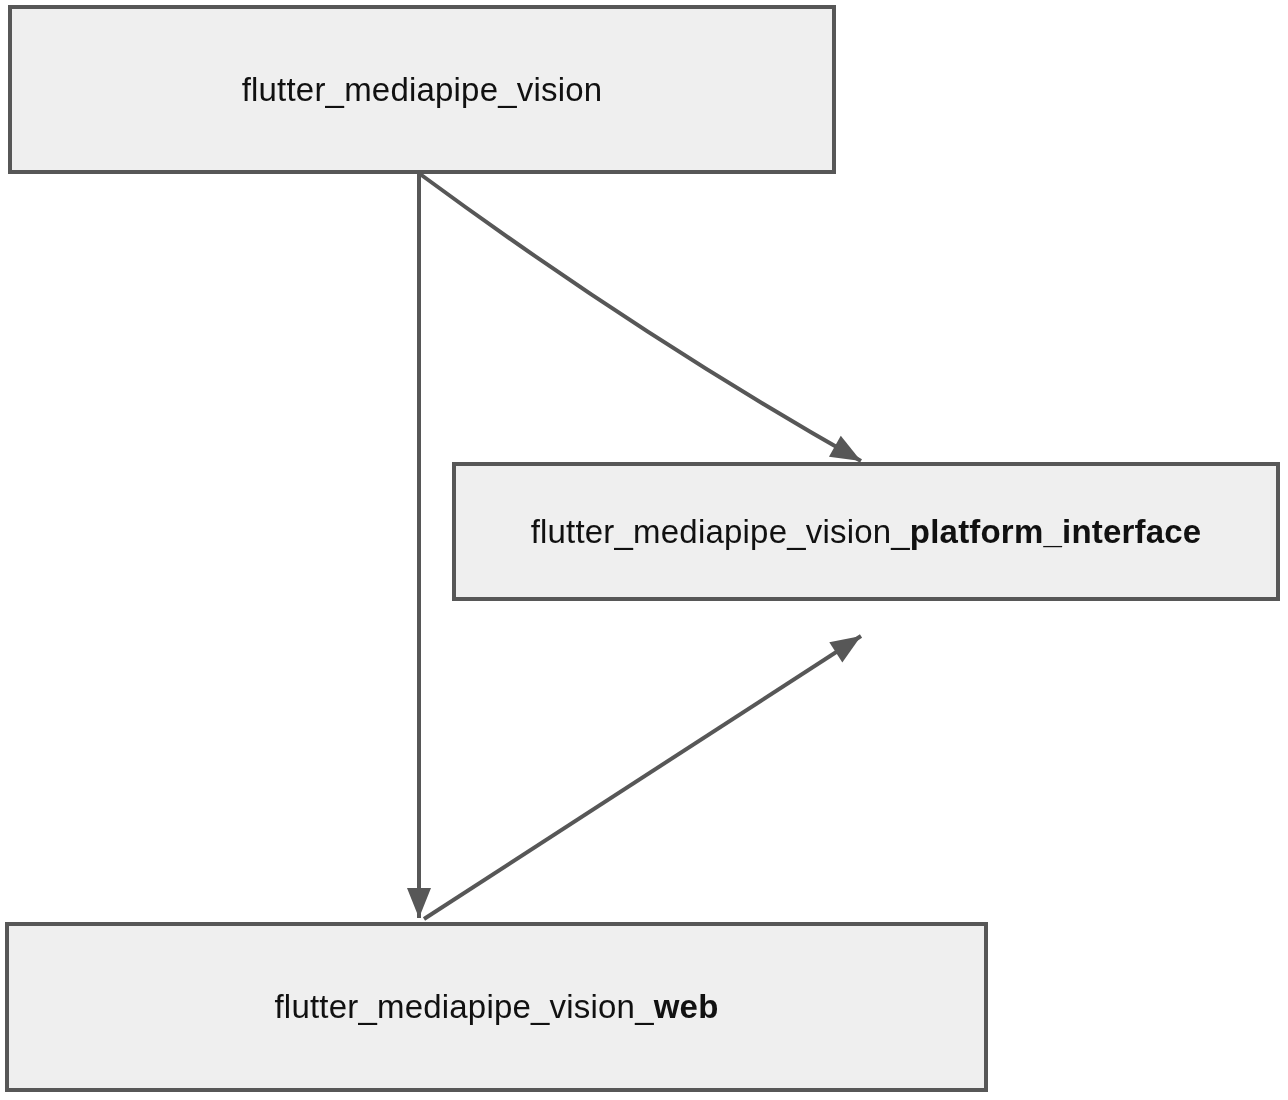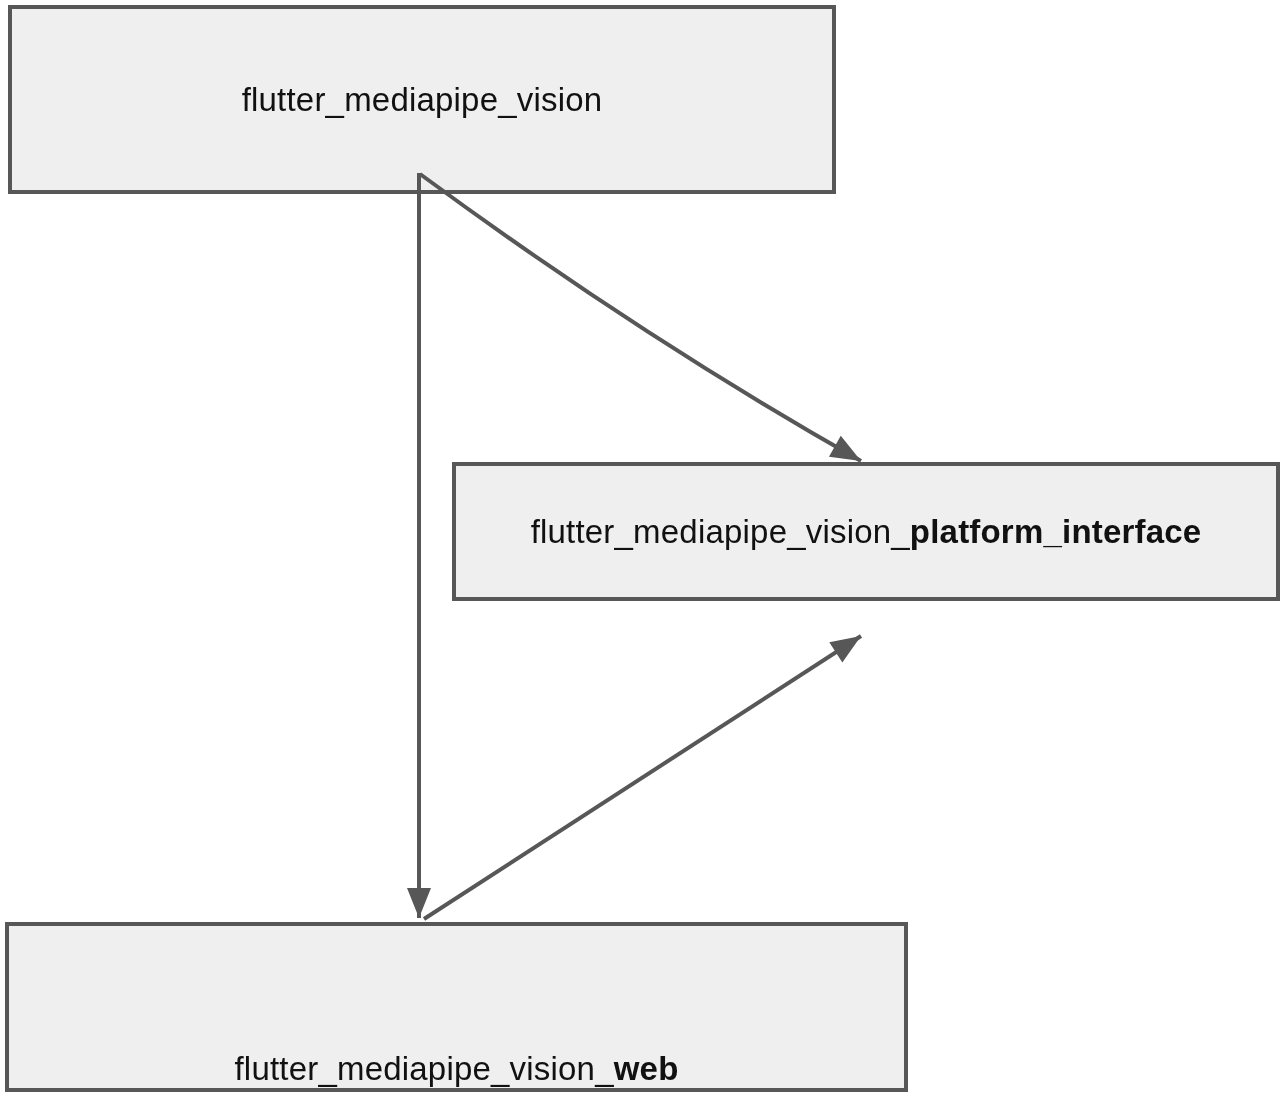--- a/index.html
+++ b/index.html
@@ -29,23 +29,23 @@
     border: 4px solid var(--node-border);
     display: flex;
     align-items: center;
     justify-content: center;
     font-size: 33px;
     color: var(--text);
     white-space: nowrap;
     letter-spacing: 0.2px;
   }
   .node .bold { font-weight: bold; }
-  .node-root     { left: 8px;   top: 5px;   width: 828px; height: 189px; }
+  .node-root     { left: 8px;   top: 5px;   width: 828px; height: 169px; }
   .node-platform { left: 452px; top: 462px; width: 828px; height: 139px; }
-  .node-web      { left: 5px;   top: 922px; width: 903px; height: 170px; align-items: flex-end; }
+  .node-web      { left: 5px;   top: 922px; width: 983px; height: 170px; }
   svg.edges {
     position: absolute;
     left: 0; top: 0;
     width: 1288px;
     height: 1100px;
     pointer-events: none;
   }
   .edge {
     stroke: var(--edge);
     stroke-width: 4;

